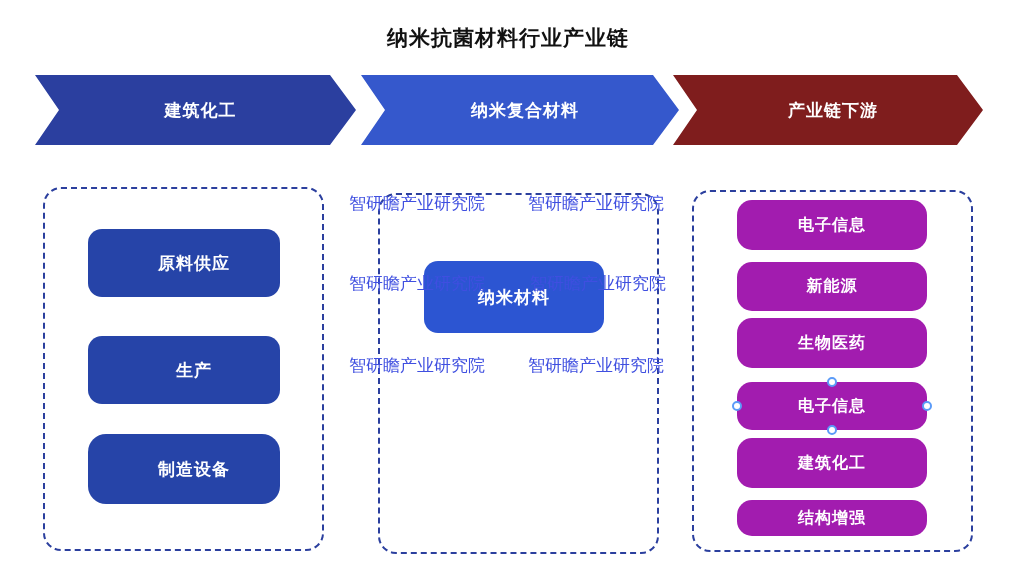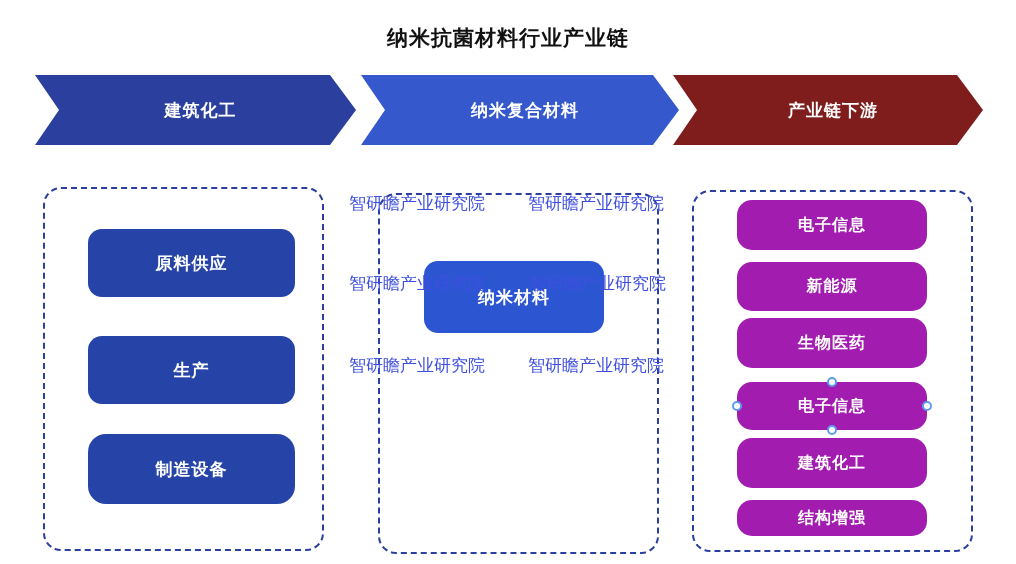--- a/index.html
+++ b/index.html
@@ -64,24 +64,25 @@
     position: absolute;
     display: flex;
     align-items: center;
     justify-content: center;
     color: #ffffff;
     font-weight: bold;
     letter-spacing: 1px;
     z-index: 2;
   }
   .node-up {
-    left: 88px; width: 207px;
+    left: 88px; width: 172px;
     background: #2644A8;
     border-radius: 14px;
     font-size: 17px;
+    padding-left: 20px;
   }
   .node-mid {
     left: 424px; width: 180px;
     background: #2C55D2;
     border-radius: 14px;
     font-size: 17px;
   }
   .node-down {
     left: 737px; width: 190px;
     background: #a21caf;

